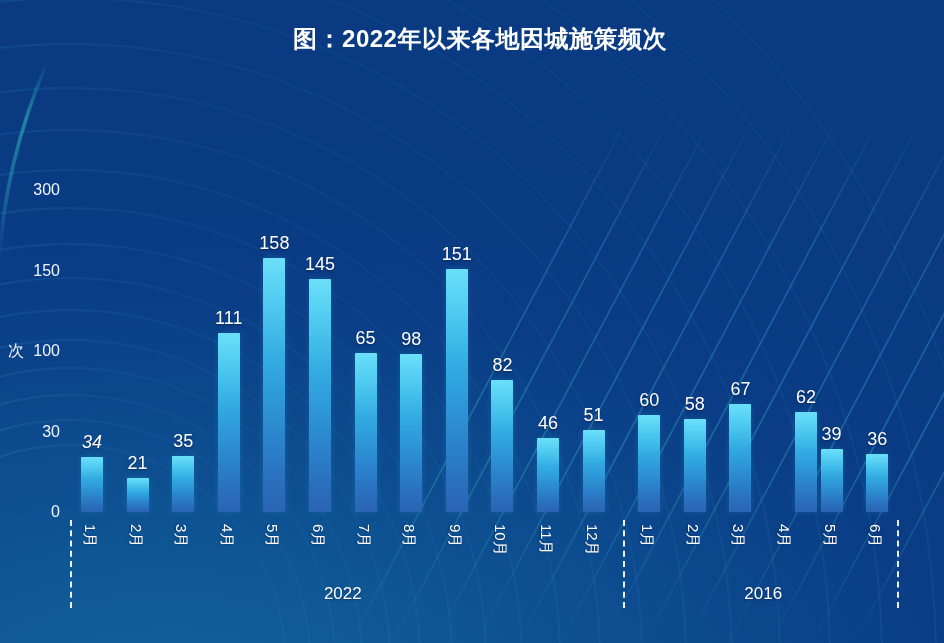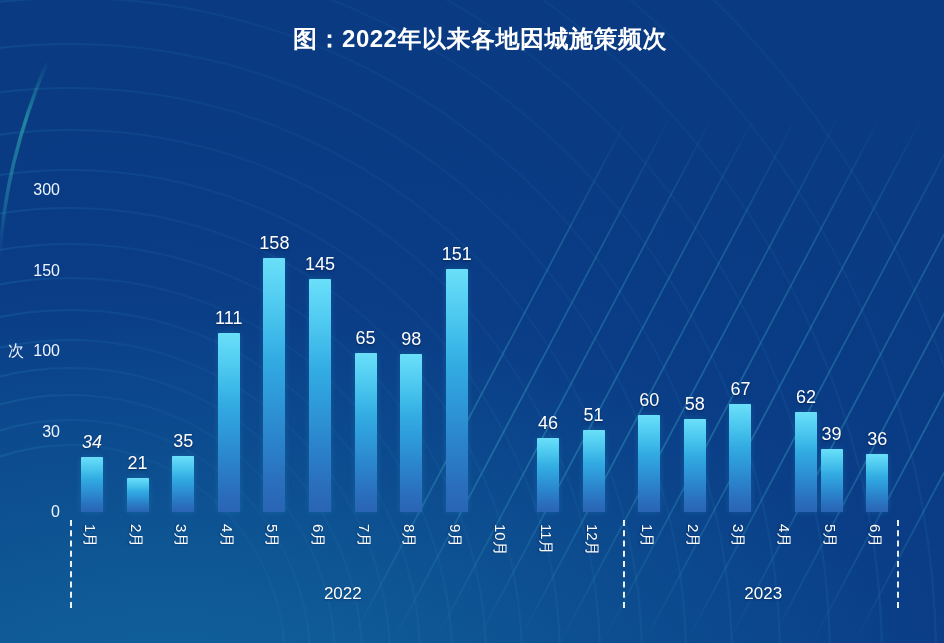--- a/index.html
+++ b/index.html
@@ -243,20 +243,24 @@
       <div class="bar-group" style="left: 400.2px; bottom: 131px; width: 22px; height: 157.78px; border-radius: 10px;">
         <div class="bar" style="height: 157.78px;"></div>
         <div class="bar-value" style="bottom: 161.78px;">98</div>
       </div>
       <div class="xtick" style="left: 418.2px; top: 524px;">8月</div>
       <div class="bar-group" style="left: 445.8px; bottom: 131px; width: 22px; height: 243.11px;">
         <div class="bar" style="height: 243.11px;"></div>
         <div class="bar-value" style="bottom: 247.11px;">151</div>
       </div>
       <div class="xtick" style="left: 463.8px; top: 524px;">9月</div>
+      <div class="bar-group" style="left: 491.4px; bottom: 131px; width: 22px; height: 132.02px;">
+        <div class="bar" style="height: 132.02px;"></div>
+        <div class="bar-value" style="bottom: 136.02px;">82</div>
+      </div>
       <div class="xtick" style="left: 509.4px; top: 524px;">10月</div>
       <div class="bar-group" style="left: 537px; bottom: 131px; width: 22px; height: 74.06px;">
         <div class="bar" style="height: 74.06px;"></div>
         <div class="bar-value" style="bottom: 78.06px;">46</div>
       </div>
       <div class="xtick" style="left: 555px; top: 524px;">11月</div>
       <div class="bar-group" style="left: 582.6px; bottom: 131px; width: 22px; height: 82.11px;">
         <div class="bar" style="height: 82.11px;"></div>
         <div class="bar-value" style="bottom: 86.11px;">51</div>
       </div>
@@ -288,16 +292,16 @@
       <div class="xtick" style="left: 838.6px; top: 524px;">5月</div>
       <div class="bar-group" style="left: 866.2px; bottom: 131px; width: 22px; height: 57.96px;">
         <div class="bar" style="height: 57.96px;"></div>
         <div class="bar-value" style="bottom: 61.96px;">36</div>
       </div>
       <div class="xtick" style="left: 884.2px; top: 524px;">6月</div>
       <div class="sep" style="left: 70.2px; top: 520px; height: 88px;"></div>
       <div class="sep" style="left: 623.4px; top: 520px; height: 88px;"></div>
       <div class="sep" style="left: 897px; top: 520px; height: 88px;"></div>
       <div class="year-label" style="left: 342.8px; top: 584px;">2022</div>
-      <div class="year-label" style="left: 763.2px; top: 584px;">2023</div>
+      <div class="year-label" style="left: 763.2px; top: 584px;">2016</div>
     </div>
 
 </div>
 
 </body></html>

